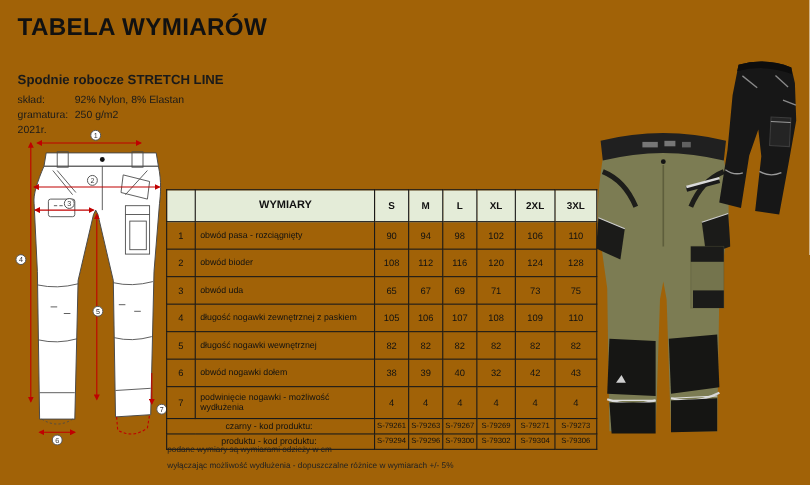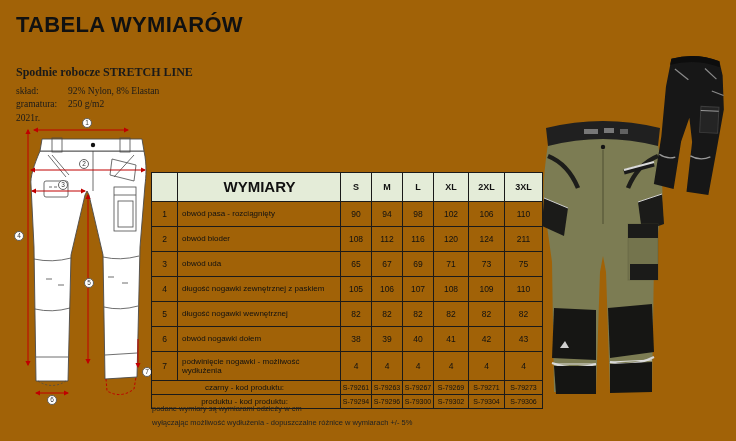--- a/index.html
+++ b/index.html
@@ -4,40 +4,40 @@
 <style>
   html,body{margin:0;padding:0;background:#fff;}
   .page{
     position:relative;width:736px;height:441px;background:#a16207;overflow:hidden;
     font-family:"Liberation Sans",sans-serif;color:#1a1a1a;
   }
   .title{
     position:absolute;left:16px;top:12px;margin:0;
     font-size:22px;font-weight:bold;letter-spacing:.3px;color:#111;
   }
-  .product-info{position:absolute;left:16px;top:66px;font-size:9.5px;line-height:13.5px;font-family:Liberation Serif, serif;}
+  .product-info{position:absolute;left:16px;top:66px;font-size:9.5px;line-height:13.5px;}
   .product-name{font-weight:bold;font-size:12px;margin-bottom:5px;}
   .info-row{display:flex;}
   .info-label{width:52px;flex:0 0 52px;}
   
   table.sizes{
     position:absolute;left:151px;top:172px;border-collapse:collapse;table-layout:fixed;
     font-size:8.5px;color:#111;
   }
   table.sizes th,table.sizes td{border:1px solid #1a1a1a;padding:0;text-align:center;vertical-align:middle;}
   table.sizes .c-no{width:25px;}
   table.sizes .c-label{width:155px;text-align:left;padding:0 3px 0 4px;font-size:8px;line-height:9.5px;}
   table.sizes .c-s1{width:30px;}
   table.sizes .c-s2{width:30px;}
   table.sizes .c-s3{width:30px;}
   table.sizes .c-s4{width:34px;text-align:center;}
   table.sizes .c-s5{width:35px;}
   table.sizes .c-s6{width:37px;margin-left:44px;}
   table.sizes tr.head th{height:28px;background:#e4ecd8;font-weight:bold;font-size:9px;}
-  table.sizes tr.head th.c-label{text-align:center;font-size:15px;}
+  table.sizes tr.head th.c-label{text-align:center;font-size:10px;}
   table.sizes tr.data td{height:24px;}
   table.sizes tr.data-tall td{height:28px;}
   table.sizes tr.code-row td{height:13px;font-size:7px;}
   table.sizes tr.code-row .code-label{padding-right:3px;font-size:8px;}
   .notes{position:absolute;left:152px;top:402px;font-size:7.5px;line-height:14px;color:#222;}
   
   .diagram{position:absolute;left:8px;top:117px;width:150px;height:288px;}
   .photo-olive{position:absolute;left:542px;top:112px;width:122px;height:284px;}
   .photo-black{position:absolute;left:652px;top:50px;width:82px;height:150px;transform:rotate(3deg);}
   .dim{stroke:#c00000;stroke-width:1;fill:none;}
@@ -161,21 +161,21 @@
       <td>110</td>
     </tr>
     <tr class="data">
       <td class="c-no">2</td>
       <td class="c-label">obwód bioder</td>
       <td>108</td>
       <td>112</td>
       <td>116</td>
       <td>120</td>
       <td>124</td>
-      <td>211</td>
+      <td>128</td>
     </tr>
     <tr class="data">
       <td class="c-no">3</td>
       <td class="c-label">obwód uda</td>
       <td>65</td>
       <td>67</td>
       <td>69</td>
       <td>71</td>
       <td>73</td>
       <td>75</td>
@@ -199,21 +199,21 @@
       <td>82</td>
       <td>82</td>
       <td>82</td>
     </tr>
     <tr class="data">
       <td class="c-no">6</td>
       <td class="c-label">obwód nogawki dołem</td>
       <td>38</td>
       <td>39</td>
       <td>40</td>
-      <td>41</td>
+      <td>32</td>
       <td>42</td>
       <td>43</td>
     </tr>
     <tr class="data data-tall">
       <td class="c-no">7</td>
       <td class="c-label">podwinięcie nogawki - możliwość wydłużenia</td>
       <td>4</td>
       <td>4</td>
       <td>4</td>
       <td>4</td>

